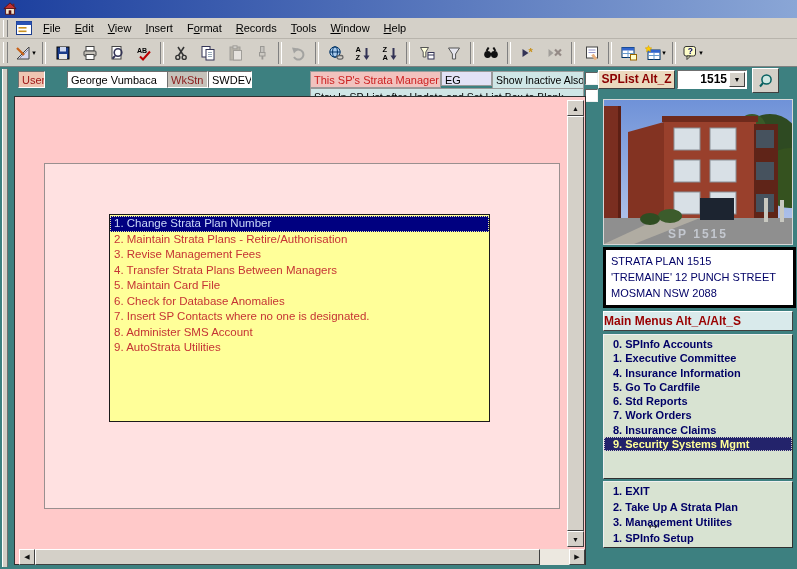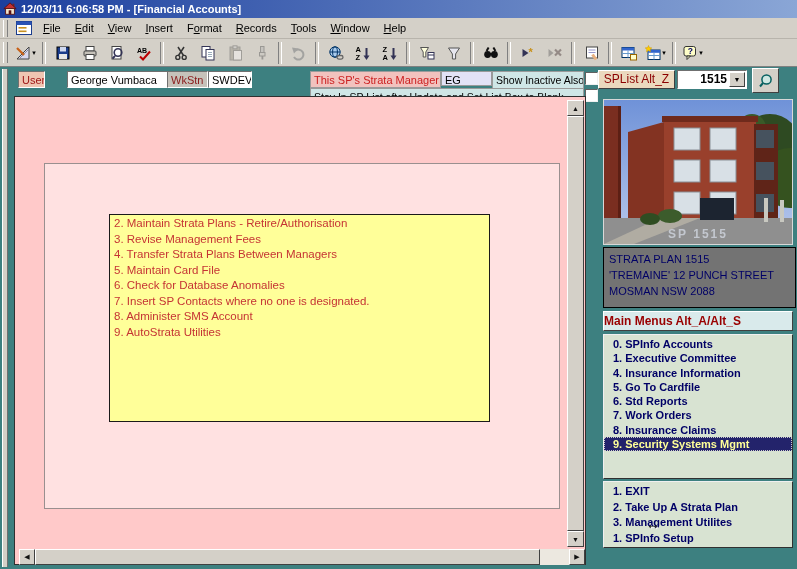--- a/index.html
+++ b/index.html
@@ -54,22 +54,22 @@
   .main-menu .row.sel{background:#000080;color:#C9D8F8;outline:1px dotted #e8e8a0;outline-offset:-1px;}
   
   .sb-btn{position:absolute;background:#d4d0c8;border:1px solid;border-color:#fff #404040 #404040 #fff;
     display:flex;align-items:center;justify-content:center;font-size:7px;color:#111;box-sizing:border-box;}
   .vscroll{position:absolute;left:552px;top:3px;width:17px;height:447px;background:#ece8e0;}
   .vscroll .thumb{position:absolute;left:0;top:16px;width:17px;bottom:16px;}
   .hscroll{position:absolute;left:4px;top:452px;height:16px;width:566px;background:#ece8e0;}
   .hscroll .thumb{position:absolute;left:16px;top:0;height:16px;width:505px;}
   
   .photo{position:absolute;left:603px;top:32px;width:190px;height:146px;border:1px solid #d8d8d8;box-sizing:border-box;}
-  .info-box{position:absolute;left:603px;top:180px;width:193px;height:61px;background:#737373;
-    border:1px solid #000000;box-sizing:border-box;color:#000066;font-size:11px;line-height:16px;
+  .info-box{position:absolute;left:603px;top:180px;width:193px;height:61px;background:#ffffff;
+    border:3px solid #000000;box-sizing:border-box;color:#000066;font-size:11px;line-height:16px;
     padding:3px 5px;}
   .side-header{position:absolute;left:603px;top:244px;width:190px;height:20px;background:#D9EAEB;
     border:1px solid;border-color:#fff #404040 #404040 #fff;box-sizing:border-box;
     line-height:18px;color:#990000;font-weight:bold;font-size:12px;}
   .side-list{position:absolute;left:603px;width:190px;background:#D8E3D2;
     border:1px solid;border-color:#f0f0f0 #303030 #303030 #f0f0f0;box-sizing:border-box;padding-top:2px;}
   .side-list .row{line-height:14.3px;font-size:11px;font-weight:bold;color:#000066;padding-left:9px;
     white-space:nowrap;overflow:hidden;cursor:default;}
   .side-list.second .row{line-height:15.5px;}
   .side-list .row.sel{background:#23236B;color:#FFFF99;outline:1px dotted #cccccc;outline-offset:-1px;}
@@ -83,21 +83,20 @@
 
 <div class="screen">
 
   <div class="titlebar">
     <svg width="14" height="14" viewBox="0 0 16 16">
       <rect x="11" y="2" width="2" height="4" fill="#7a2020"></rect>
       <polygon points="8,1 15,7.5 1,7.5" fill="#c03030" stroke="#5a1010" stroke-width="1"></polygon>
       <rect x="3" y="7.5" width="10" height="6.5" fill="#f2e6cc" stroke="#5a1010" stroke-width="1"></rect>
       <rect x="6.5" y="9.5" width="3" height="4.5" fill="#5a1010"></rect>
     </svg>
-    <span>12/03/11 6:06:58 PM - [Financial Accounts]</span>
   </div>
 
   <div class="menubar">
     <div class="drag-handle"></div>
     <svg width="16" height="14" viewBox="0 0 16 14" style="margin:0 4px;">
       <rect x="0.5" y="0.5" width="15" height="13" fill="#fff" stroke="#1a3c8c"></rect>
       <rect x="0.5" y="0.5" width="15" height="3.5" fill="#2a52b4"></rect>
       <rect x="2.5" y="6" width="8" height="1.6" fill="#c89020"></rect>
       <rect x="2.5" y="9.5" width="8" height="1.6" fill="#c89020"></rect>
     </svg>
@@ -349,35 +348,36 @@
 
     <div class="ctl lbl" style="left:310px;top:4px;width:131px;height:17px;background:#F2C2BE;color:#CC2020;border:1px solid #9a9a9a;">This SP's Strata Manager</div>
     <div class="ctl lbl" style="left:441px;top:4px;width:51px;height:15px;background:#E2E2F6;border:1px solid #9a9a9a;">EG</div>
     <div class="ctl lbl" style="left:492px;top:4px;width:92px;height:21px;background:#CFE6E6;border:1px solid #9a9a9a;font-size:10.5px;">Show Inactive Also</div>
     <div class="cb" style="left:585px;top:5px;"></div>
 
     <div class="ctl lbl" style="left:310px;top:21px;width:274px;height:17px;background:#CFE6E6;border:1px solid #9a9a9a;font-size:10.5px;">Stay In SP List after Update and Set List Box to Blank</div>
     <div class="cb" style="left:585px;top:22px;"></div>
 
     <div class="ctl raised" style="left:598px;top:3px;width:77px;height:19px;background:#EBD9BE;color:#8B0000;
-         font-weight:normal;font-size:12px;text-align:center;line-height:17px;">SPList Alt_Z</div>
+         font-weight:bold;font-size:12px;text-align:center;line-height:17px;">SPList Alt_Z</div>
     <div class="combo" style="left:677px;top:3px;width:70px;height:19px;">
       <span class="val">1515</span>
       <span class="btn">▼</span>
     </div>
     <div class="ctl raised" style="left:752px;top:1px;width:27px;height:25px;display:flex;align-items:center;justify-content:center;">
       <svg width="16" height="16" viewBox="0 0 16 16">
         <circle cx="8.5" cy="6.5" r="4.6" fill="#cfe8e2" stroke="#066060" stroke-width="1.5"></circle>
         <line x1="5" y1="10" x2="2" y2="13.5" stroke="#066060" stroke-width="2"></line>
       </svg>
     </div>
 
     <div class="formwin">
       <div class="inner-panel"></div>
       <div class="main-menu" id="main-menu-list">
+          <div class="row sel">1. Change Strata Plan Number</div>
           <div class="row">2. Maintain Strata Plans - Retire/Authorisation</div>
           <div class="row">3. Revise Management Fees</div>
           <div class="row">4. Transfer Strata Plans Between Managers</div>
           <div class="row">5. Maintain Card File</div>
           <div class="row">6. Check for Database Anomalies</div>
           <div class="row">7. Insert SP Contacts where no one is designated.</div>
           <div class="row">8. Administer SMS Account</div>
           <div class="row">9. AutoStrata Utilities</div>
         </div>
 

